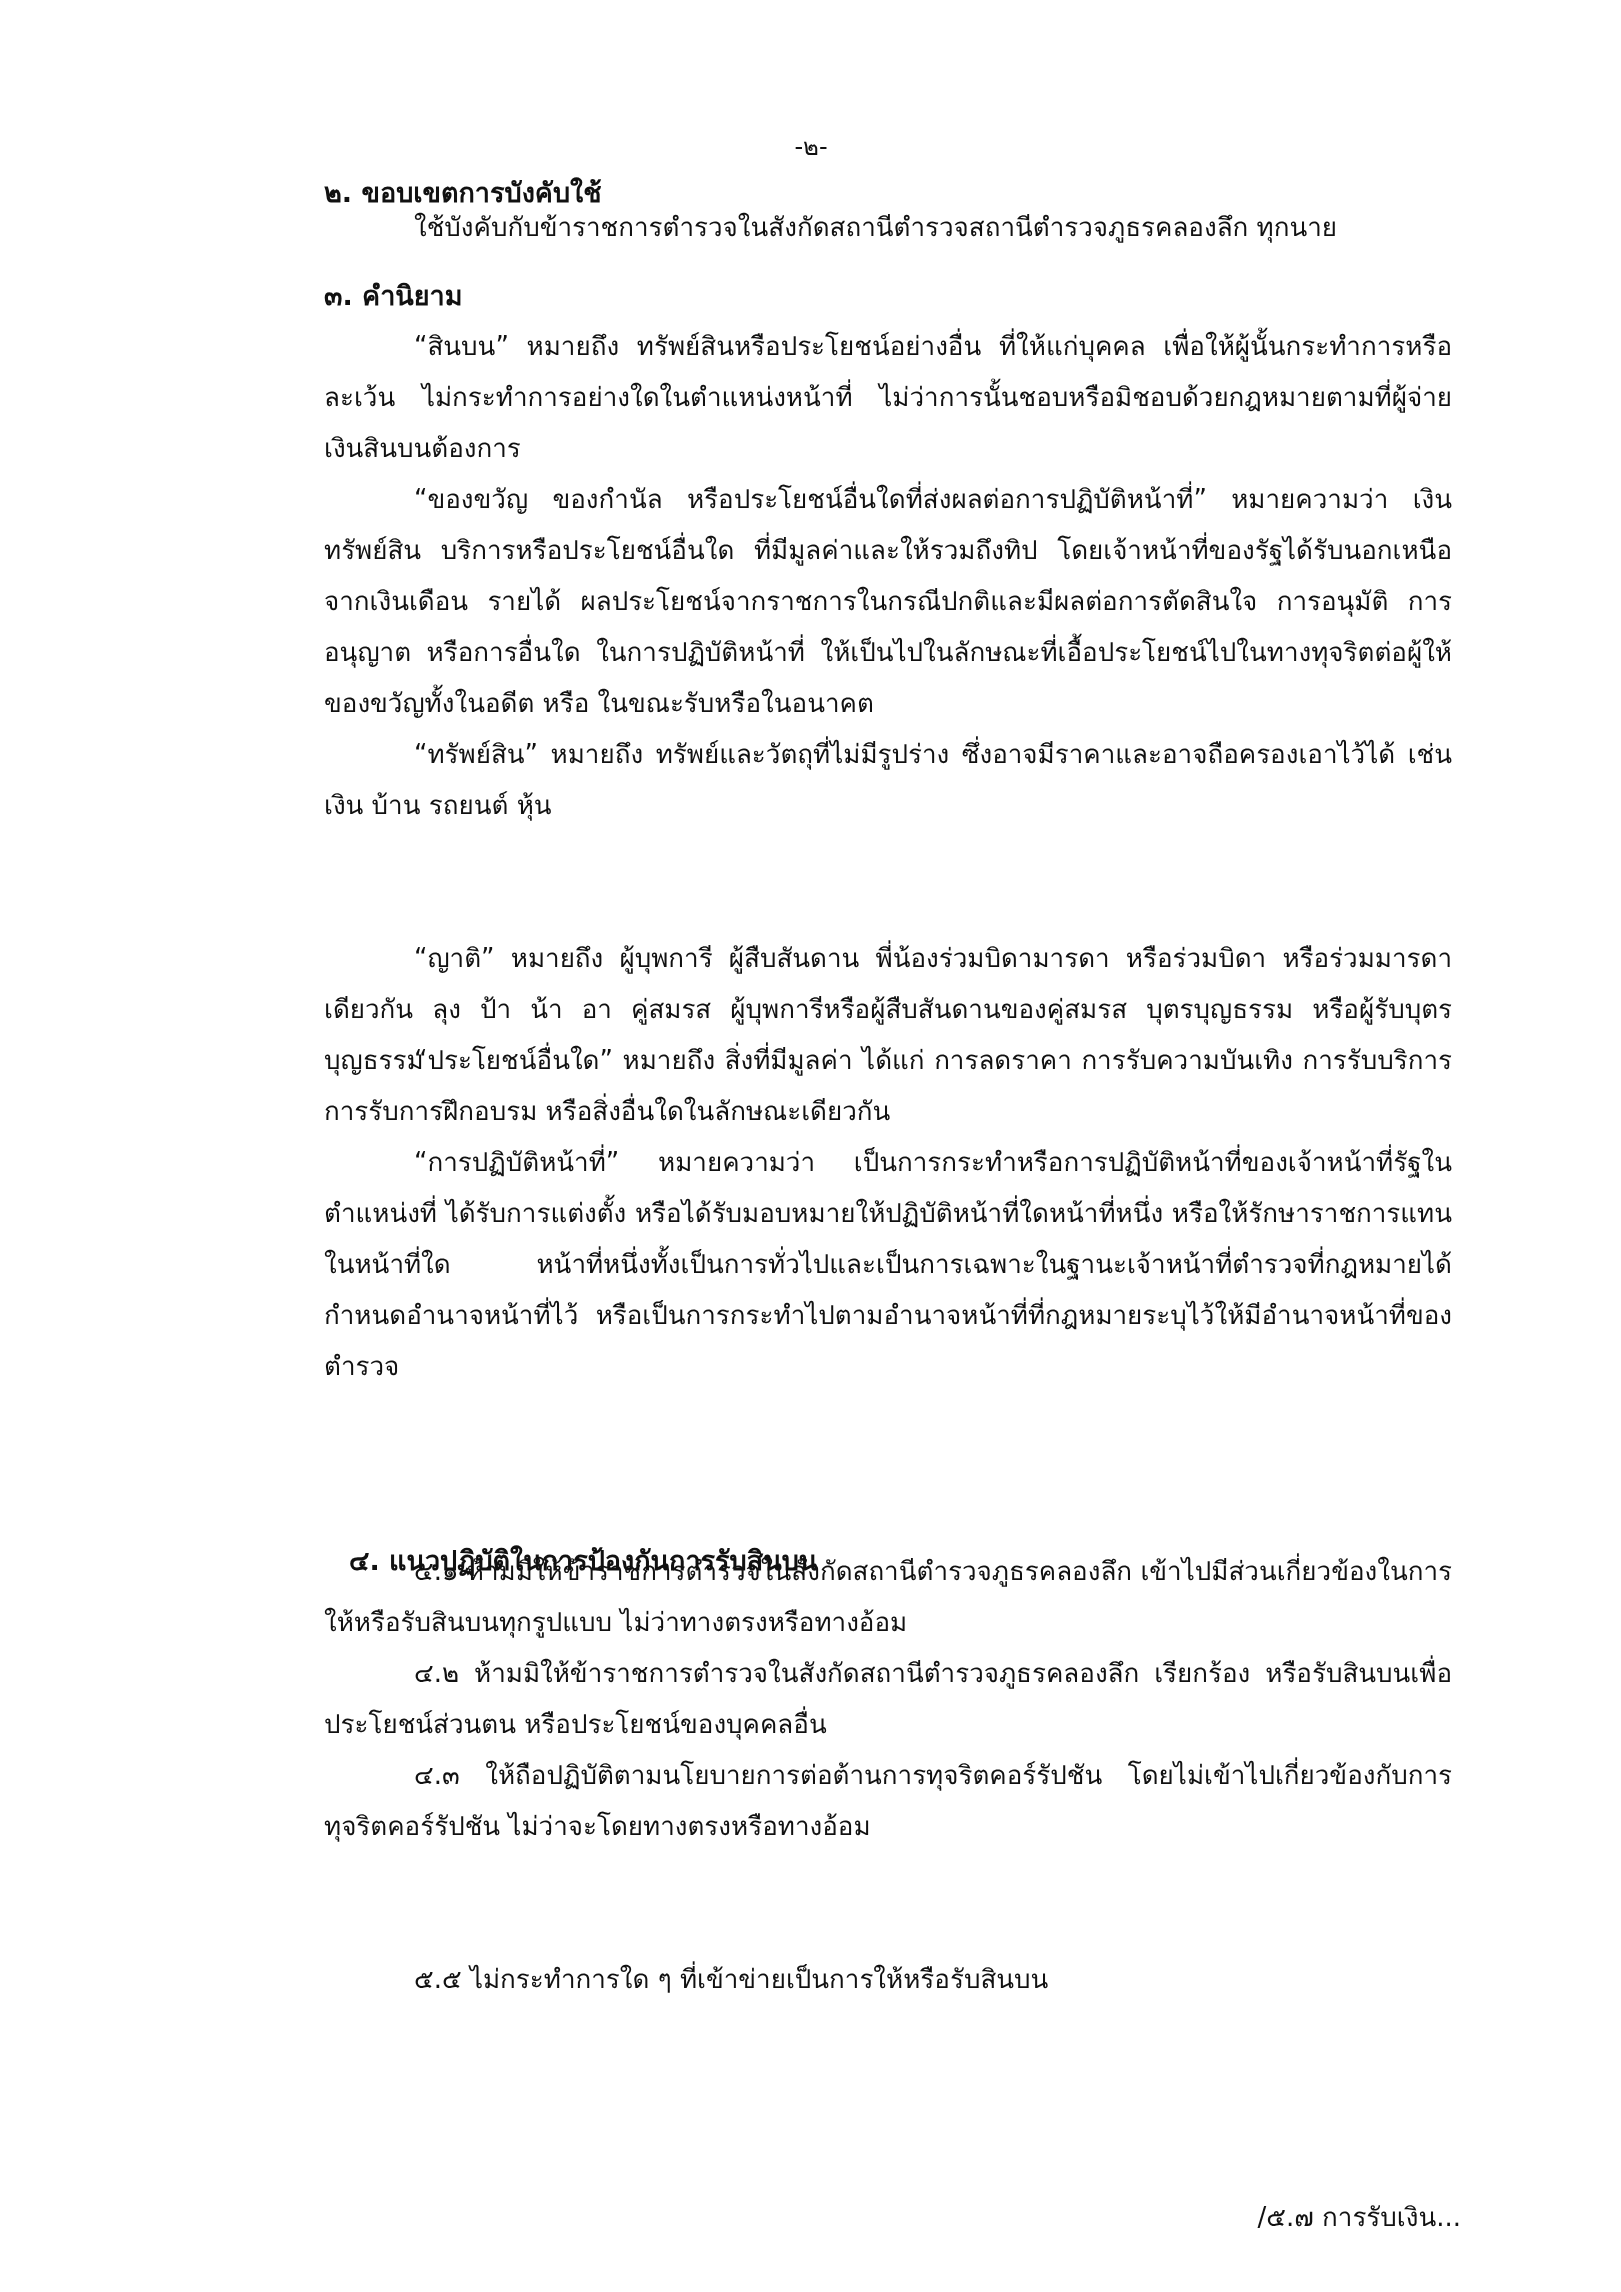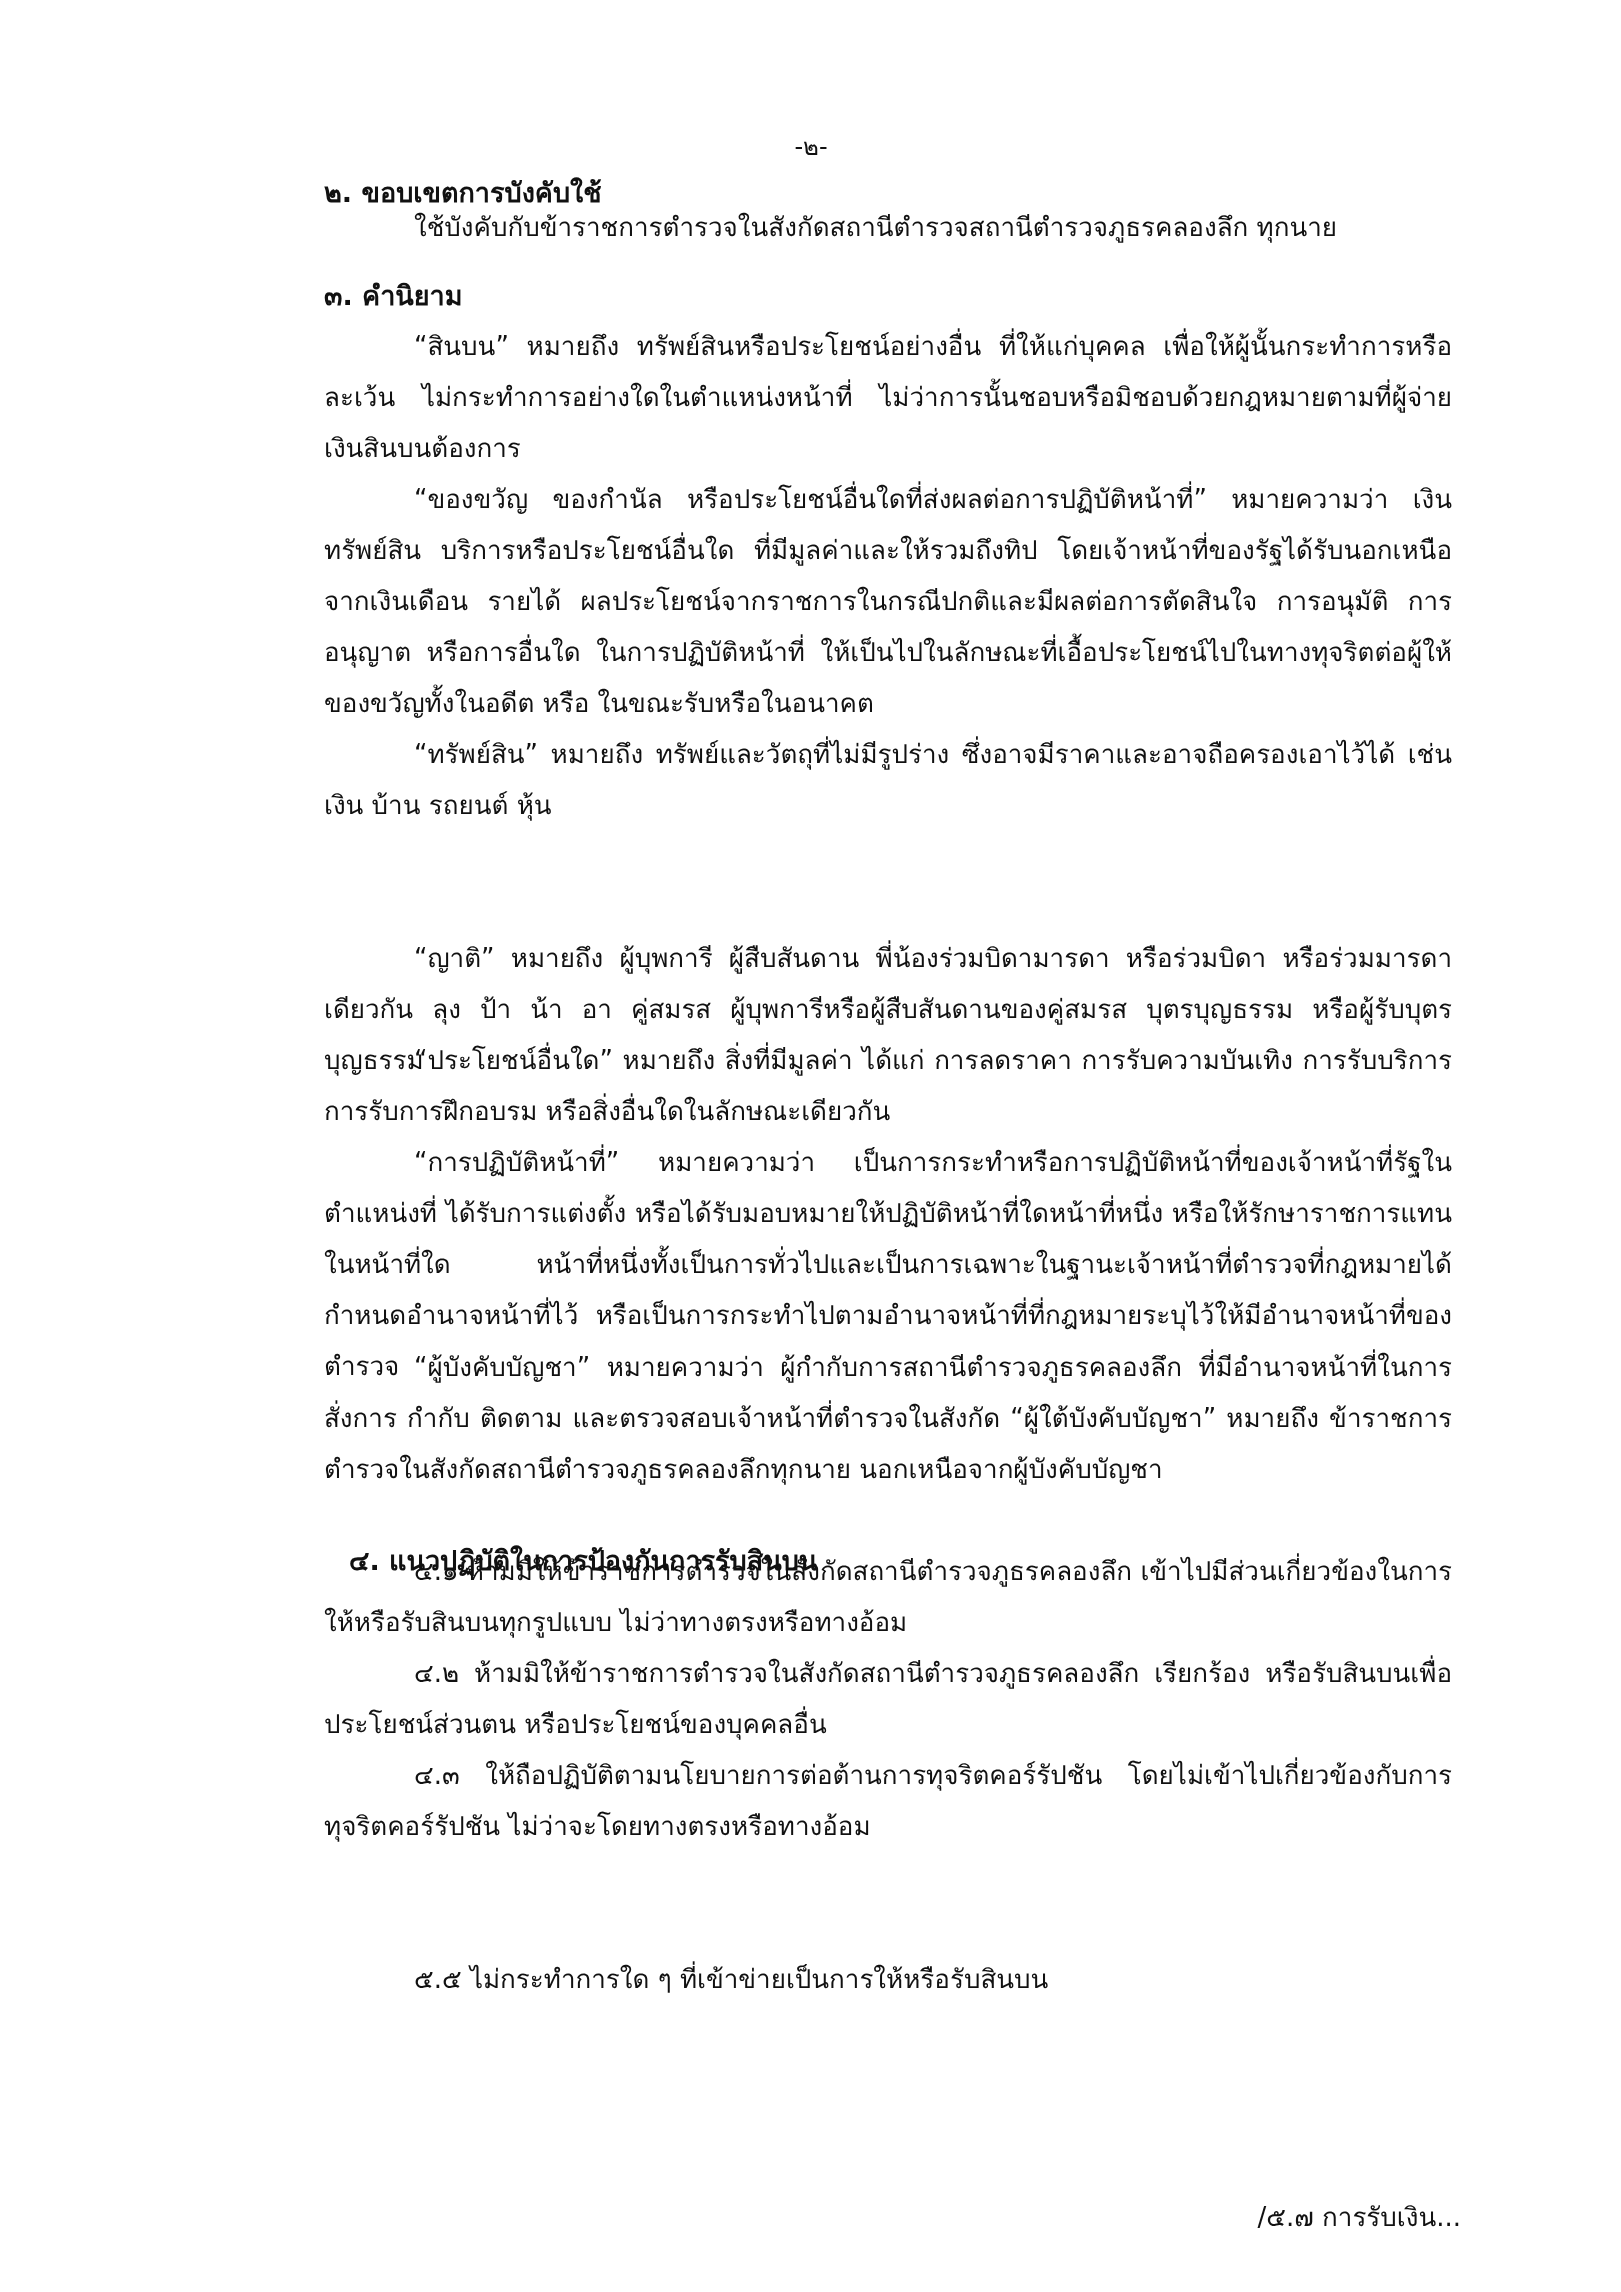--- a/index.html
+++ b/index.html
@@ -22,21 +22,20 @@
   <div class="h" style="top:167px;">๒. ขอบเขตการบังคับใช้</div>
   <div class="p ind1" style="top:202px; text-indent:90px;">ใช้บังคับกับข้าราชการตำรวจในสังกัดสถานีตำรวจสถานีตำรวจภูธรคลองลึก ทุกนาย</div>
 
   <div class="h" style="top:270px;">๓. คำนิยาม</div>
   <div class="p ind1" style="top:321px;">“สินบน” หมายถึง ทรัพย์สินหรือประโยชน์อย่างอื่น ที่ให้แก่บุคคล เพื่อให้ผู้นั้นกระทำการหรือละเว้น  ไม่กระทำการอย่างใดในตำแหน่งหน้าที่ ไม่ว่าการนั้นชอบหรือมิชอบด้วยกฎหมายตามที่ผู้จ่ายเงินสินบนต้องการ</div>
   <div class="p ind1" style="top:474px;">“ของขวัญ ของกำนัล หรือประโยชน์อื่นใดที่ส่งผลต่อการปฏิบัติหน้าที่” หมายความว่า เงินทรัพย์สิน บริการหรือประโยชน์อื่นใด ที่มีมูลค่าและให้รวมถึงทิป โดยเจ้าหน้าที่ของรัฐได้รับนอกเหนือจากเงินเดือน  รายได้ ผลประโยชน์จากราชการในกรณีปกติและมีผลต่อการตัดสินใจ การอนุมัติ การอนุญาต หรือการอื่นใด  ในการปฏิบัติหน้าที่ ให้เป็นไปในลักษณะที่เอื้อประโยชน์ไปในทางทุจริตต่อผู้ให้ของขวัญทั้งในอดีต หรือ ในขณะรับหรือในอนาคต</div>
   <div class="p ind1" style="top:729px;">“ทรัพย์สิน” หมายถึง ทรัพย์และวัตถุที่ไม่มีรูปร่าง ซึ่งอาจมีราคาและอาจถือครองเอาไว้ได้ เช่น เงิน บ้าน รถยนต์ หุ้น</div>
   <div class="p ind1" style="top:1035px;">“ประโยชน์อื่นใด” หมายถึง สิ่งที่มีมูลค่า ได้แก่ การลดราคา การรับความบันเทิง การรับบริการ การรับการฝึกอบรม หรือสิ่งอื่นใดในลักษณะเดียวกัน</div>
   <div class="p ind1" style="top:933px;">“ญาติ” หมายถึง ผู้บุพการี ผู้สืบสันดาน พี่น้องร่วมบิดามารดา หรือร่วมบิดา หรือร่วมมารดาเดียวกัน  ลุง ป้า น้า อา คู่สมรส ผู้บุพการีหรือผู้สืบสันดานของคู่สมรส บุตรบุญธรรม หรือผู้รับบุตรบุญธรรม</div>
   <div class="p ind1" style="top:1137px;">“การปฏิบัติหน้าที่” หมายความว่า เป็นการกระทำหรือการปฏิบัติหน้าที่ของเจ้าหน้าที่รัฐในตำแหน่งที่    ได้รับการแต่งตั้ง หรือได้รับมอบหมายให้ปฏิบัติหน้าที่ใดหน้าที่หนึ่ง หรือให้รักษาราชการแทนในหน้าที่ใด    หน้าที่หนึ่งทั้งเป็นการทั่วไปและเป็นการเฉพาะในฐานะเจ้าหน้าที่ตำรวจที่กฎหมายได้กำหนดอำนาจหน้าที่ไว้ หรือเป็นการกระทำไปตามอำนาจหน้าที่ที่กฎหมายระบุไว้ให้มีอำนาจหน้าที่ของตำรวจ</div>
-  <div class="p ind1" style="top:1342px;">“ผู้บังคับบัญชา” หมายความว่า ผู้กำกับการสถานีตำรวจภูธรคลองลึก ที่มีอำนาจหน้าที่ในการสั่งการ  กำกับ ติดตาม และตรวจสอบเจ้าหน้าที่ตำรวจในสังกัด  “ผู้ใต้บังคับบัญชา” หมายถึง ข้าราชการตำรวจในสังกัดสถานีตำรวจภูธรคลองลึกทุกนาย นอกเหนือจากผู้บังคับบัญชา</div>
 
   <div class="h" style="top:1535px; left:324px;margin-left:25px;">๔. แนวปฏิบัติในการป้องกันการรับสินบน</div>
   <div class="p ind2" style="top:1546px;">๔.๑    ห้ามมิให้ข้าราชการตำรวจในสังกัดสถานีตำรวจภูธรคลองลึก เข้าไปมีส่วนเกี่ยวข้องในการ ให้หรือรับสินบนทุกรูปแบบ ไม่ว่าทางตรงหรือทางอ้อม</div>
   <div class="p ind2" style="top:1648px;">๔.๒  ห้ามมิให้ข้าราชการตำรวจในสังกัดสถานีตำรวจภูธรคลองลึก เรียกร้อง หรือรับสินบนเพื่อประโยชน์ส่วนตน หรือประโยชน์ของบุคคลอื่น</div>
   <div class="p ind2" style="top:1750px;">๔.๓ ให้ถือปฏิบัติตามนโยบายการต่อต้านการทุจริตคอร์รัปชัน โดยไม่เข้าไปเกี่ยวข้องกับการทุจริตคอร์รัปชัน ไม่ว่าจะโดยทางตรงหรือทางอ้อม</div>
   <div class="p ind2" style="top:1954px;">๕.๕ ไม่กระทำการใด ๆ ที่เข้าข่ายเป็นการให้หรือรับสินบน</div>
 
   <div class="footer">/๕.๗ การรับเงิน...</div>
 </div>
 

